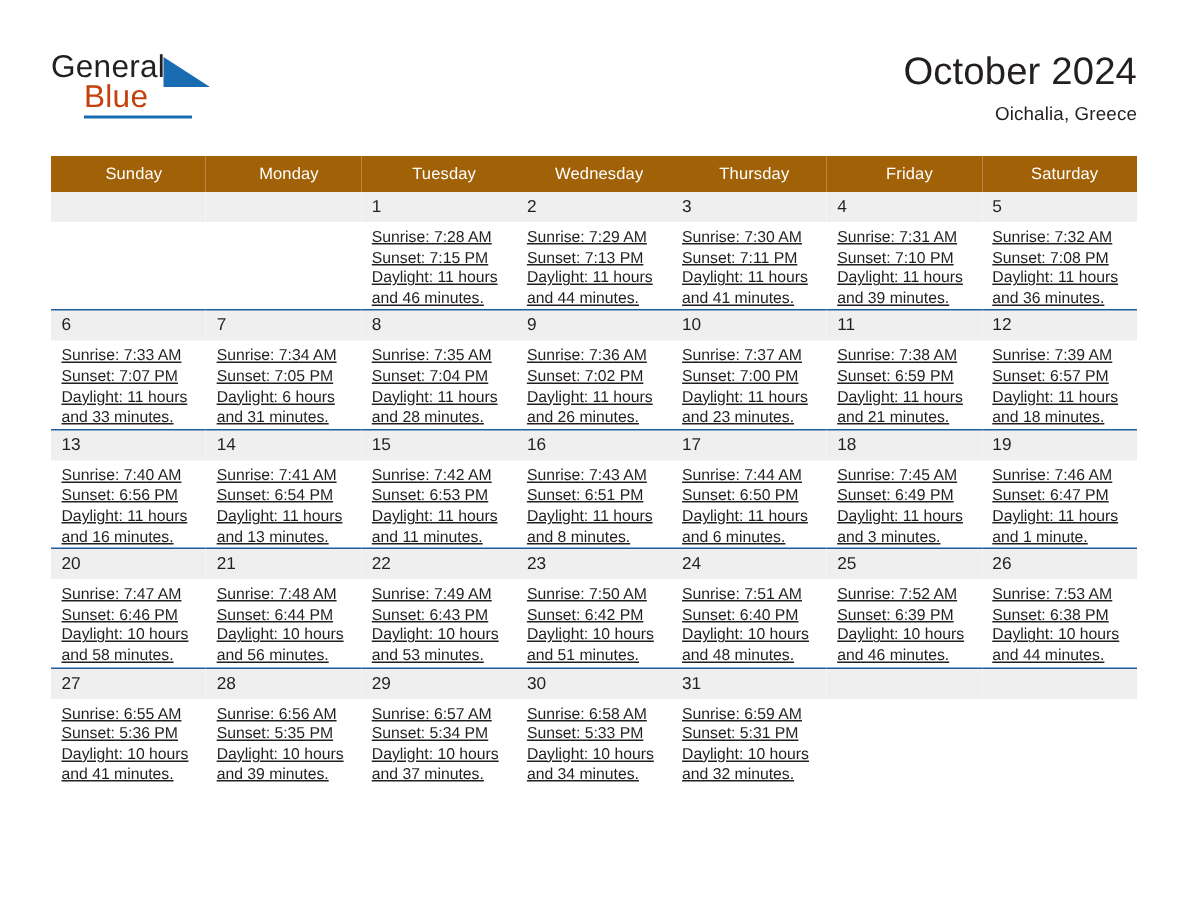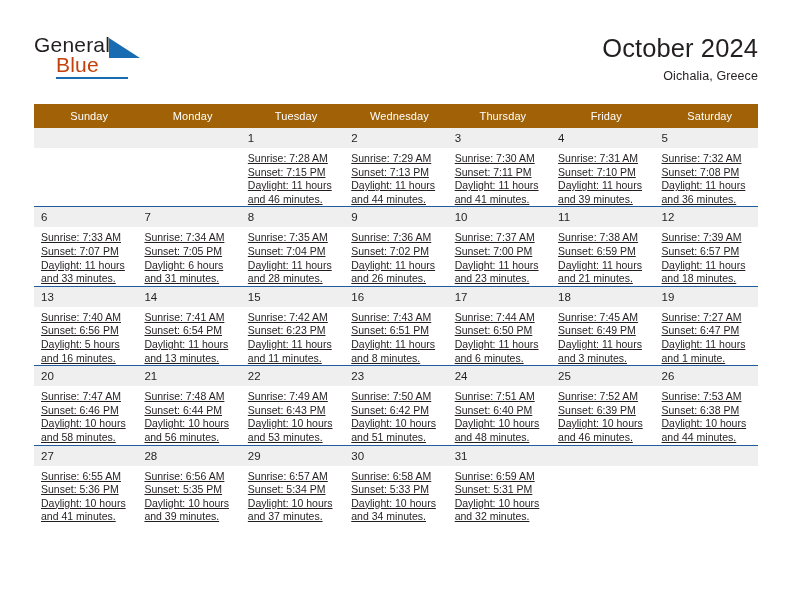--- a/index.html
+++ b/index.html
@@ -283,36 +283,36 @@
               <div class="daylight">Daylight: 11 hours and 18 minutes.</div>
             </div>
           </td>
         </tr>
         <tr class="week-row">
           <td>
             <div class="daynum">13</div>
             <div class="details">
               <div>Sunrise: 7:40 AM</div>
               <div>Sunset: 6:56 PM</div>
-              <div class="daylight">Daylight: 5 hours and 16 minutes.</div>
+              <div class="daylight">Daylight: 11 hours and 16 minutes.</div>
             </div>
           </td>
           <td>
             <div class="daynum">14</div>
             <div class="details">
               <div>Sunrise: 7:41 AM</div>
               <div>Sunset: 6:54 PM</div>
               <div class="daylight">Daylight: 11 hours and 13 minutes.</div>
             </div>
           </td>
           <td>
             <div class="daynum">15</div>
             <div class="details">
               <div>Sunrise: 7:42 AM</div>
-              <div>Sunset: 6:23 PM</div>
+              <div>Sunset: 6:53 PM</div>
               <div class="daylight">Daylight: 11 hours and 11 minutes.</div>
             </div>
           </td>
           <td>
             <div class="daynum">16</div>
             <div class="details">
               <div>Sunrise: 7:43 AM</div>
               <div>Sunset: 6:51 PM</div>
               <div class="daylight">Daylight: 11 hours and 8 minutes.</div>
             </div>
@@ -329,21 +329,21 @@
             <div class="daynum">18</div>
             <div class="details">
               <div>Sunrise: 7:45 AM</div>
               <div>Sunset: 6:49 PM</div>
               <div class="daylight">Daylight: 11 hours and 3 minutes.</div>
             </div>
           </td>
           <td>
             <div class="daynum">19</div>
             <div class="details">
-              <div>Sunrise: 7:27 AM</div>
+              <div>Sunrise: 7:46 AM</div>
               <div>Sunset: 6:47 PM</div>
               <div class="daylight">Daylight: 11 hours and 1 minute.</div>
             </div>
           </td>
         </tr>
         <tr class="week-row">
           <td>
             <div class="daynum">20</div>
             <div class="details">
               <div>Sunrise: 7:47 AM</div>

